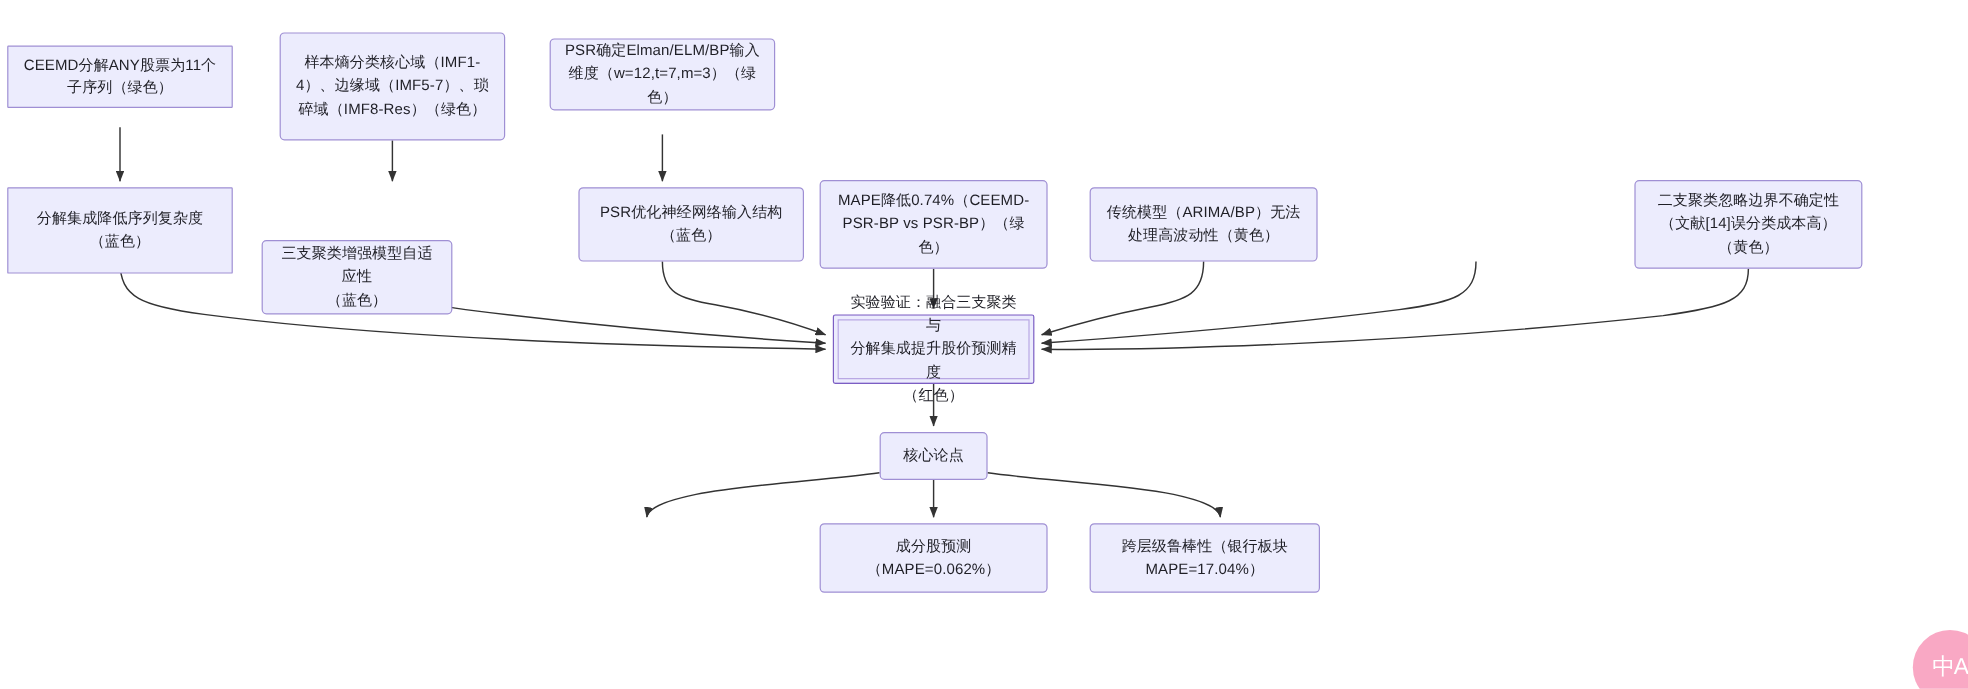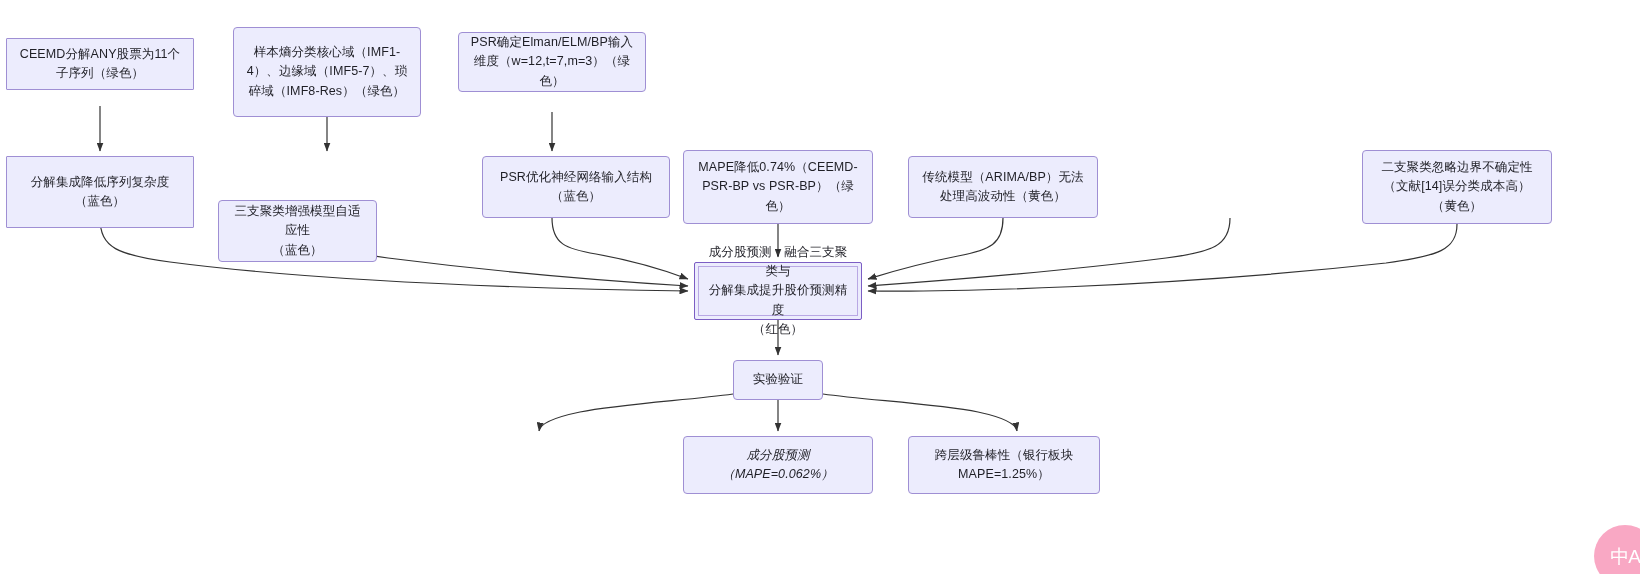--- a/index.html
+++ b/index.html
@@ -162,37 +162,37 @@
   </div>
 
 
   <div class="node" style="left:1362px; top:150px; width:190px; height:74px;">
     <span class="node-label">二支聚类忽略边界不确定性
 （文献[14]误分类成本高）
 （黄色）</span>
   </div>
 
   <div class="node node-core" style="left:694px; top:262px; width:168px; height:58px;">
-    <span class="node-label">成分股预测：融合三支聚类与
+    <span class="node-label">实验验证：融合三支聚类与
 分解集成提升股价预测精度
 （红色）</span>
   </div>
 
   <div class="node" style="left:733px; top:360px; width:90px; height:40px;">
-    <span class="node-label">实验验证</span>
+    <span class="node-label">核心论点</span>
   </div>
 
 
-  <div class="node" style="left:683px; top:436px; width:190px; height:58px;font-style:italic;">
+  <div class="node" style="left:683px; top:436px; width:190px; height:58px;">
     <span class="node-label">成分股预测
 （MAPE=0.062%）</span>
   </div>
 
   <div class="node" style="left:908px; top:436px; width:192px; height:58px;">
     <span class="node-label">跨层级鲁棒性（银行板块
-MAPE=1.25%）</span>
+MAPE=17.04%）</span>
   </div>
 
   <div class="watermark">
     <span>中A</span>
   </div>
 
 </div>
 
 </body></html>

